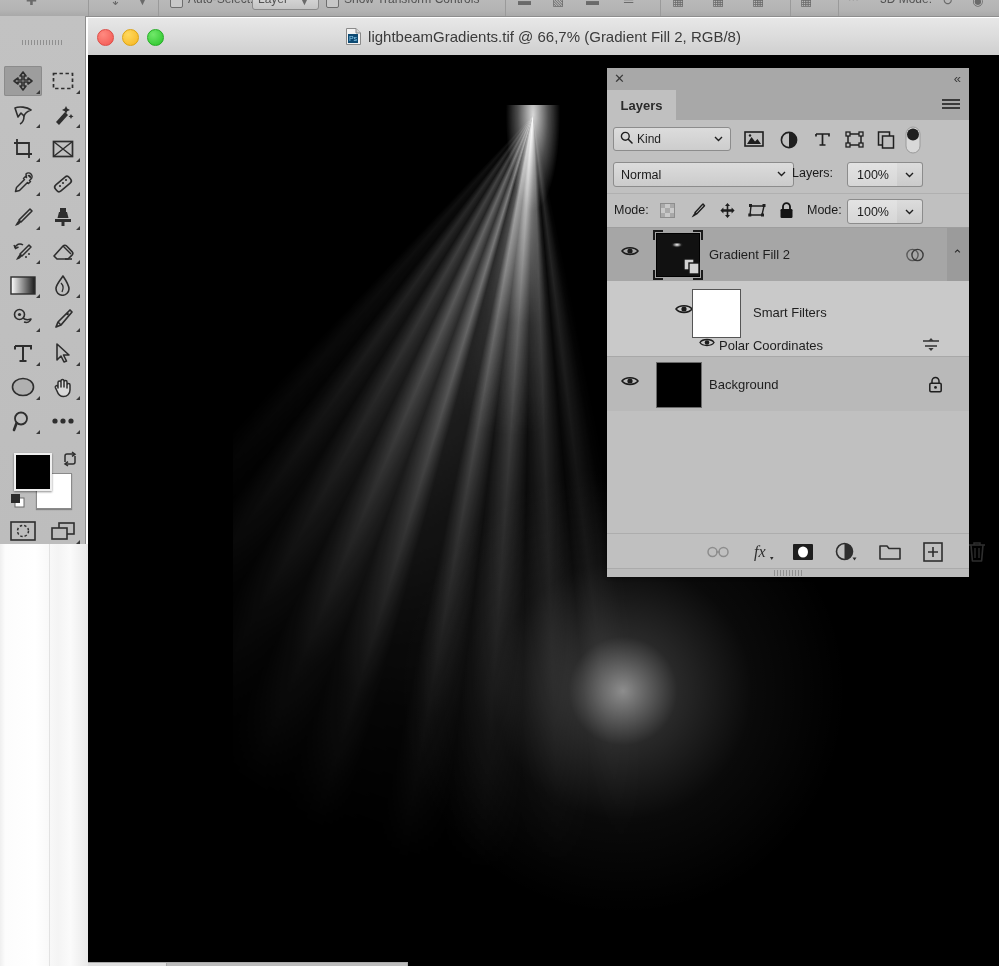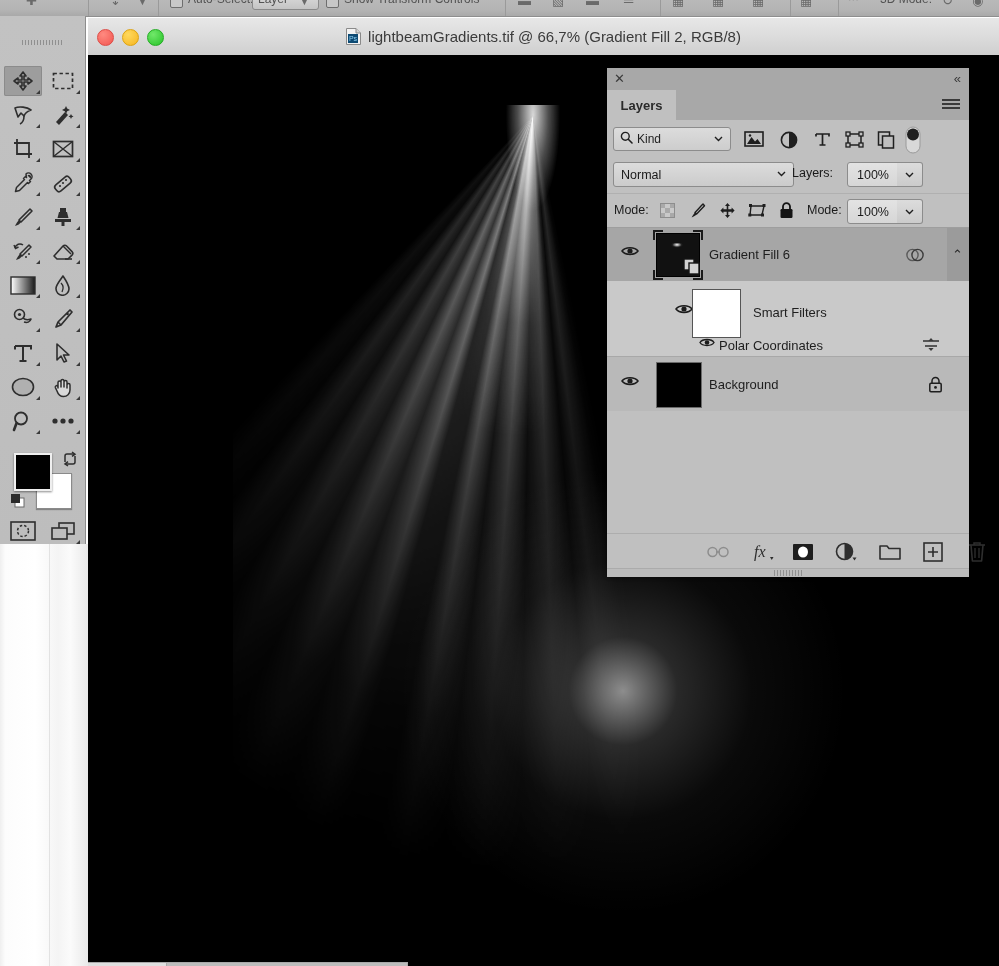--- a/index.html
+++ b/index.html
@@ -728,21 +728,21 @@
           <i></i>
           <i></i>
           <i></i>
         </div>
       <span id="smart-badge" style="left:76px;top:30px;">
         <svg width="18" height="18" viewBox="0 0 18 18">
             <rect x="1" y="1" width="10" height="11" fill="#d2d2d2" stroke="#151515" stroke-width="1.4"></rect>
             <rect x="6" y="5" width="10" height="11" fill="#d2d2d2" stroke="#151515" stroke-width="1.4"></rect>
           </svg>
       </span>
-      <span class="lname" style="left:102px;top:19px;">Gradient Fill 6</span>
+      <span class="lname" style="left:102px;top:19px;">Gradient Fill 2</span>
       <span style="position:absolute;right:44px;top:18px;">
         <svg width="20" height="18" viewBox="0 0 20 18">
             <circle cx="7.5" cy="9" r="5.6" fill="none" stroke="#5a5a5a" stroke-width="1.4"></circle>
             <circle cx="12.5" cy="9" r="5.6" fill="none" stroke="#3a3a3a" stroke-width="1.4"></circle>
           </svg>
       </span>
       <span style="position:absolute;right:6px;top:19px;font-size:13px;color:#2a2a2a;">⌃</span>
     </div>
 
     <div class="lrow" id="row-smartfilters">

